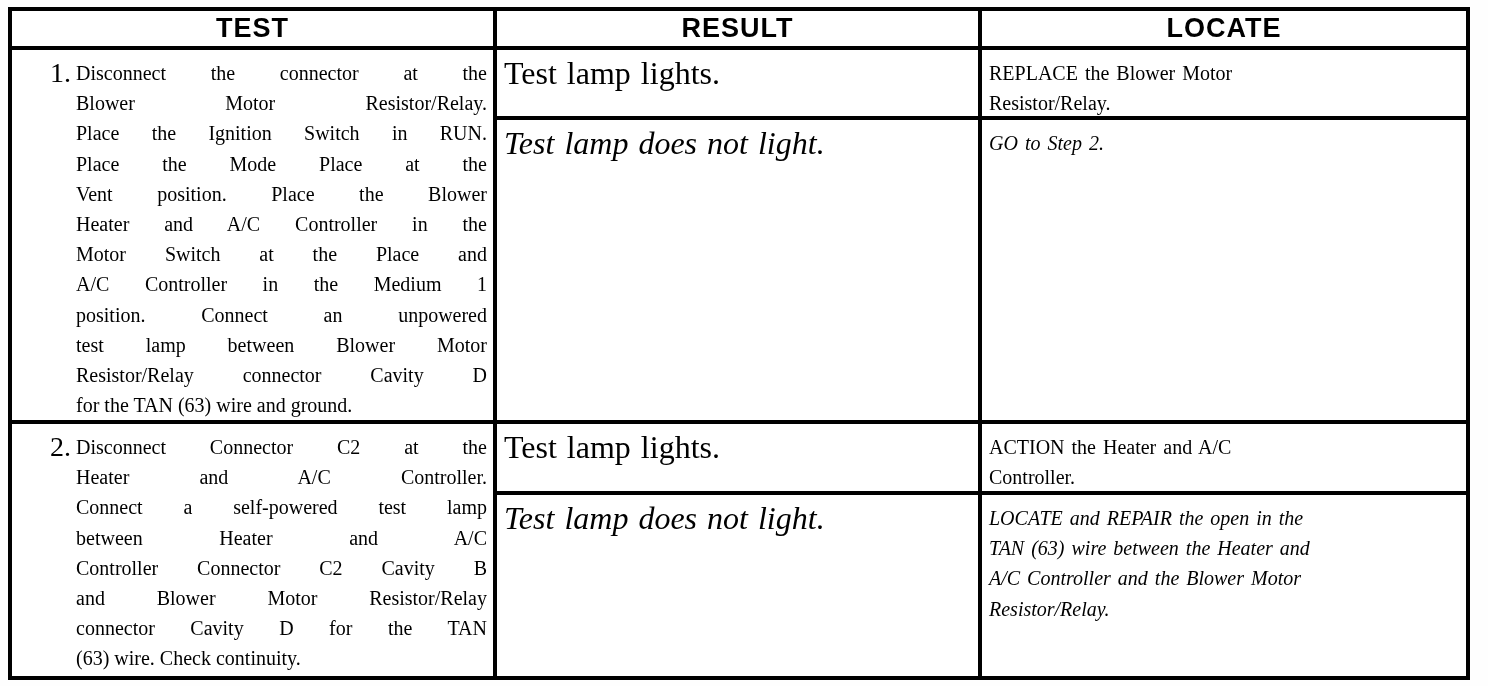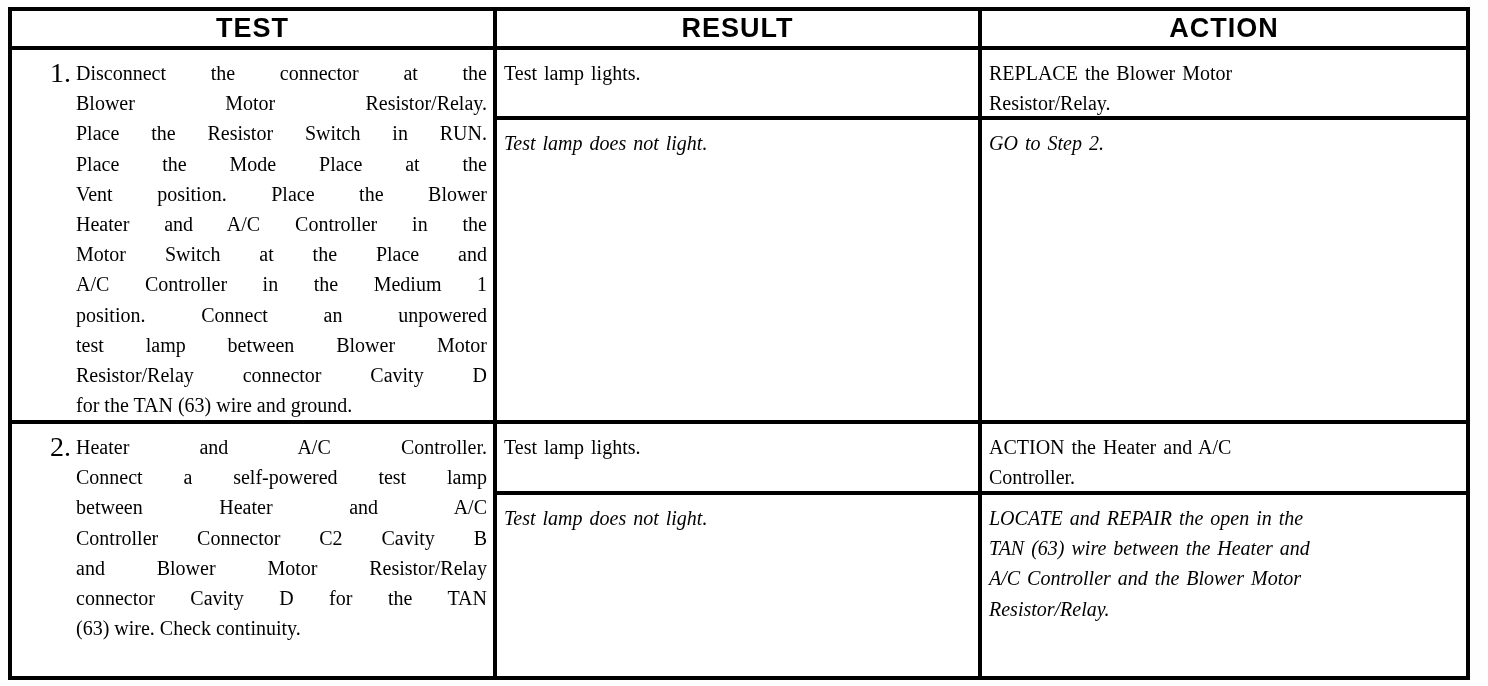--- a/index.html
+++ b/index.html
@@ -73,51 +73,51 @@
   }
   .outcome.first { border-bottom: 4px solid #000; }
   .step1 .outcome.first { flex: 0 0 70px; }
   .step2 .outcome.first { flex: 0 0 71px; }
   .outcome.second { flex: 1 1 auto; font-style: italic; }
 
   .resultcell {
     border-right: 4px solid #000;
     padding: 8px 6px 0 7px;
     box-sizing: border-box;
-    font-size: 20px; line-height: 30.2px;
+    font-size: 32px; line-height: 30.2px;
     word-spacing: 2px;
     overflow: hidden;
   }
   .actioncell {
     padding: 8px 22px 0 7px;
     box-sizing: border-box; overflow: hidden;
   }
 </style>
 </head>
 <body>
 
 <div class="page">
 
   <div class="scan-dot"></div>
 
   <div class="dtable">
 
     <div class="header-row">
       <div class="hcell b">TEST</div>
       <div class="hcell b">RESULT</div>
-      <div class="hcell">ACTION</div>
+      <div class="hcell">LOCATE</div>
     </div>
 
     <div class="steprow step1">
       <div class="testcell">
         <span class="stepnum">1.</span>
         <div class="lines justify">
             <div class="tline">Disconnect the connector at the</div>
             <div class="tline">Blower Motor Resistor/Relay.</div>
-            <div class="tline">Place the Resistor Switch in RUN.</div>
+            <div class="tline">Place the Ignition Switch in RUN.</div>
             <div class="tline">Place the Mode Place at the</div>
             <div class="tline">Vent position. Place the Blower</div>
             <div class="tline">Heater and A/C Controller in the</div>
             <div class="tline">Motor Switch at the Place and</div>
             <div class="tline">A/C Controller in the Medium 1</div>
             <div class="tline">position. Connect an unpowered</div>
             <div class="tline">test lamp between Blower Motor</div>
             <div class="tline">Resistor/Relay connector Cavity D</div>
             <div class="tline">for the TAN (63) wire and ground.</div>
           </div>
@@ -140,20 +140,21 @@
               </div>
           </div>
         </div>
       </div>
     </div>
 
     <div class="steprow step2">
       <div class="testcell">
         <span class="stepnum">2.</span>
         <div class="lines justify">
+            <div class="tline">Disconnect Connector C2 at the</div>
             <div class="tline">Heater and A/C Controller.</div>
             <div class="tline">Connect a self-powered test lamp</div>
             <div class="tline">between Heater and A/C</div>
             <div class="tline">Controller Connector C2 Cavity B</div>
             <div class="tline">and Blower Motor Resistor/Relay</div>
             <div class="tline">connector Cavity D for the TAN</div>
             <div class="tline">(63) wire. Check continuity.</div>
           </div>
       </div>
       <div class="outcomes">

